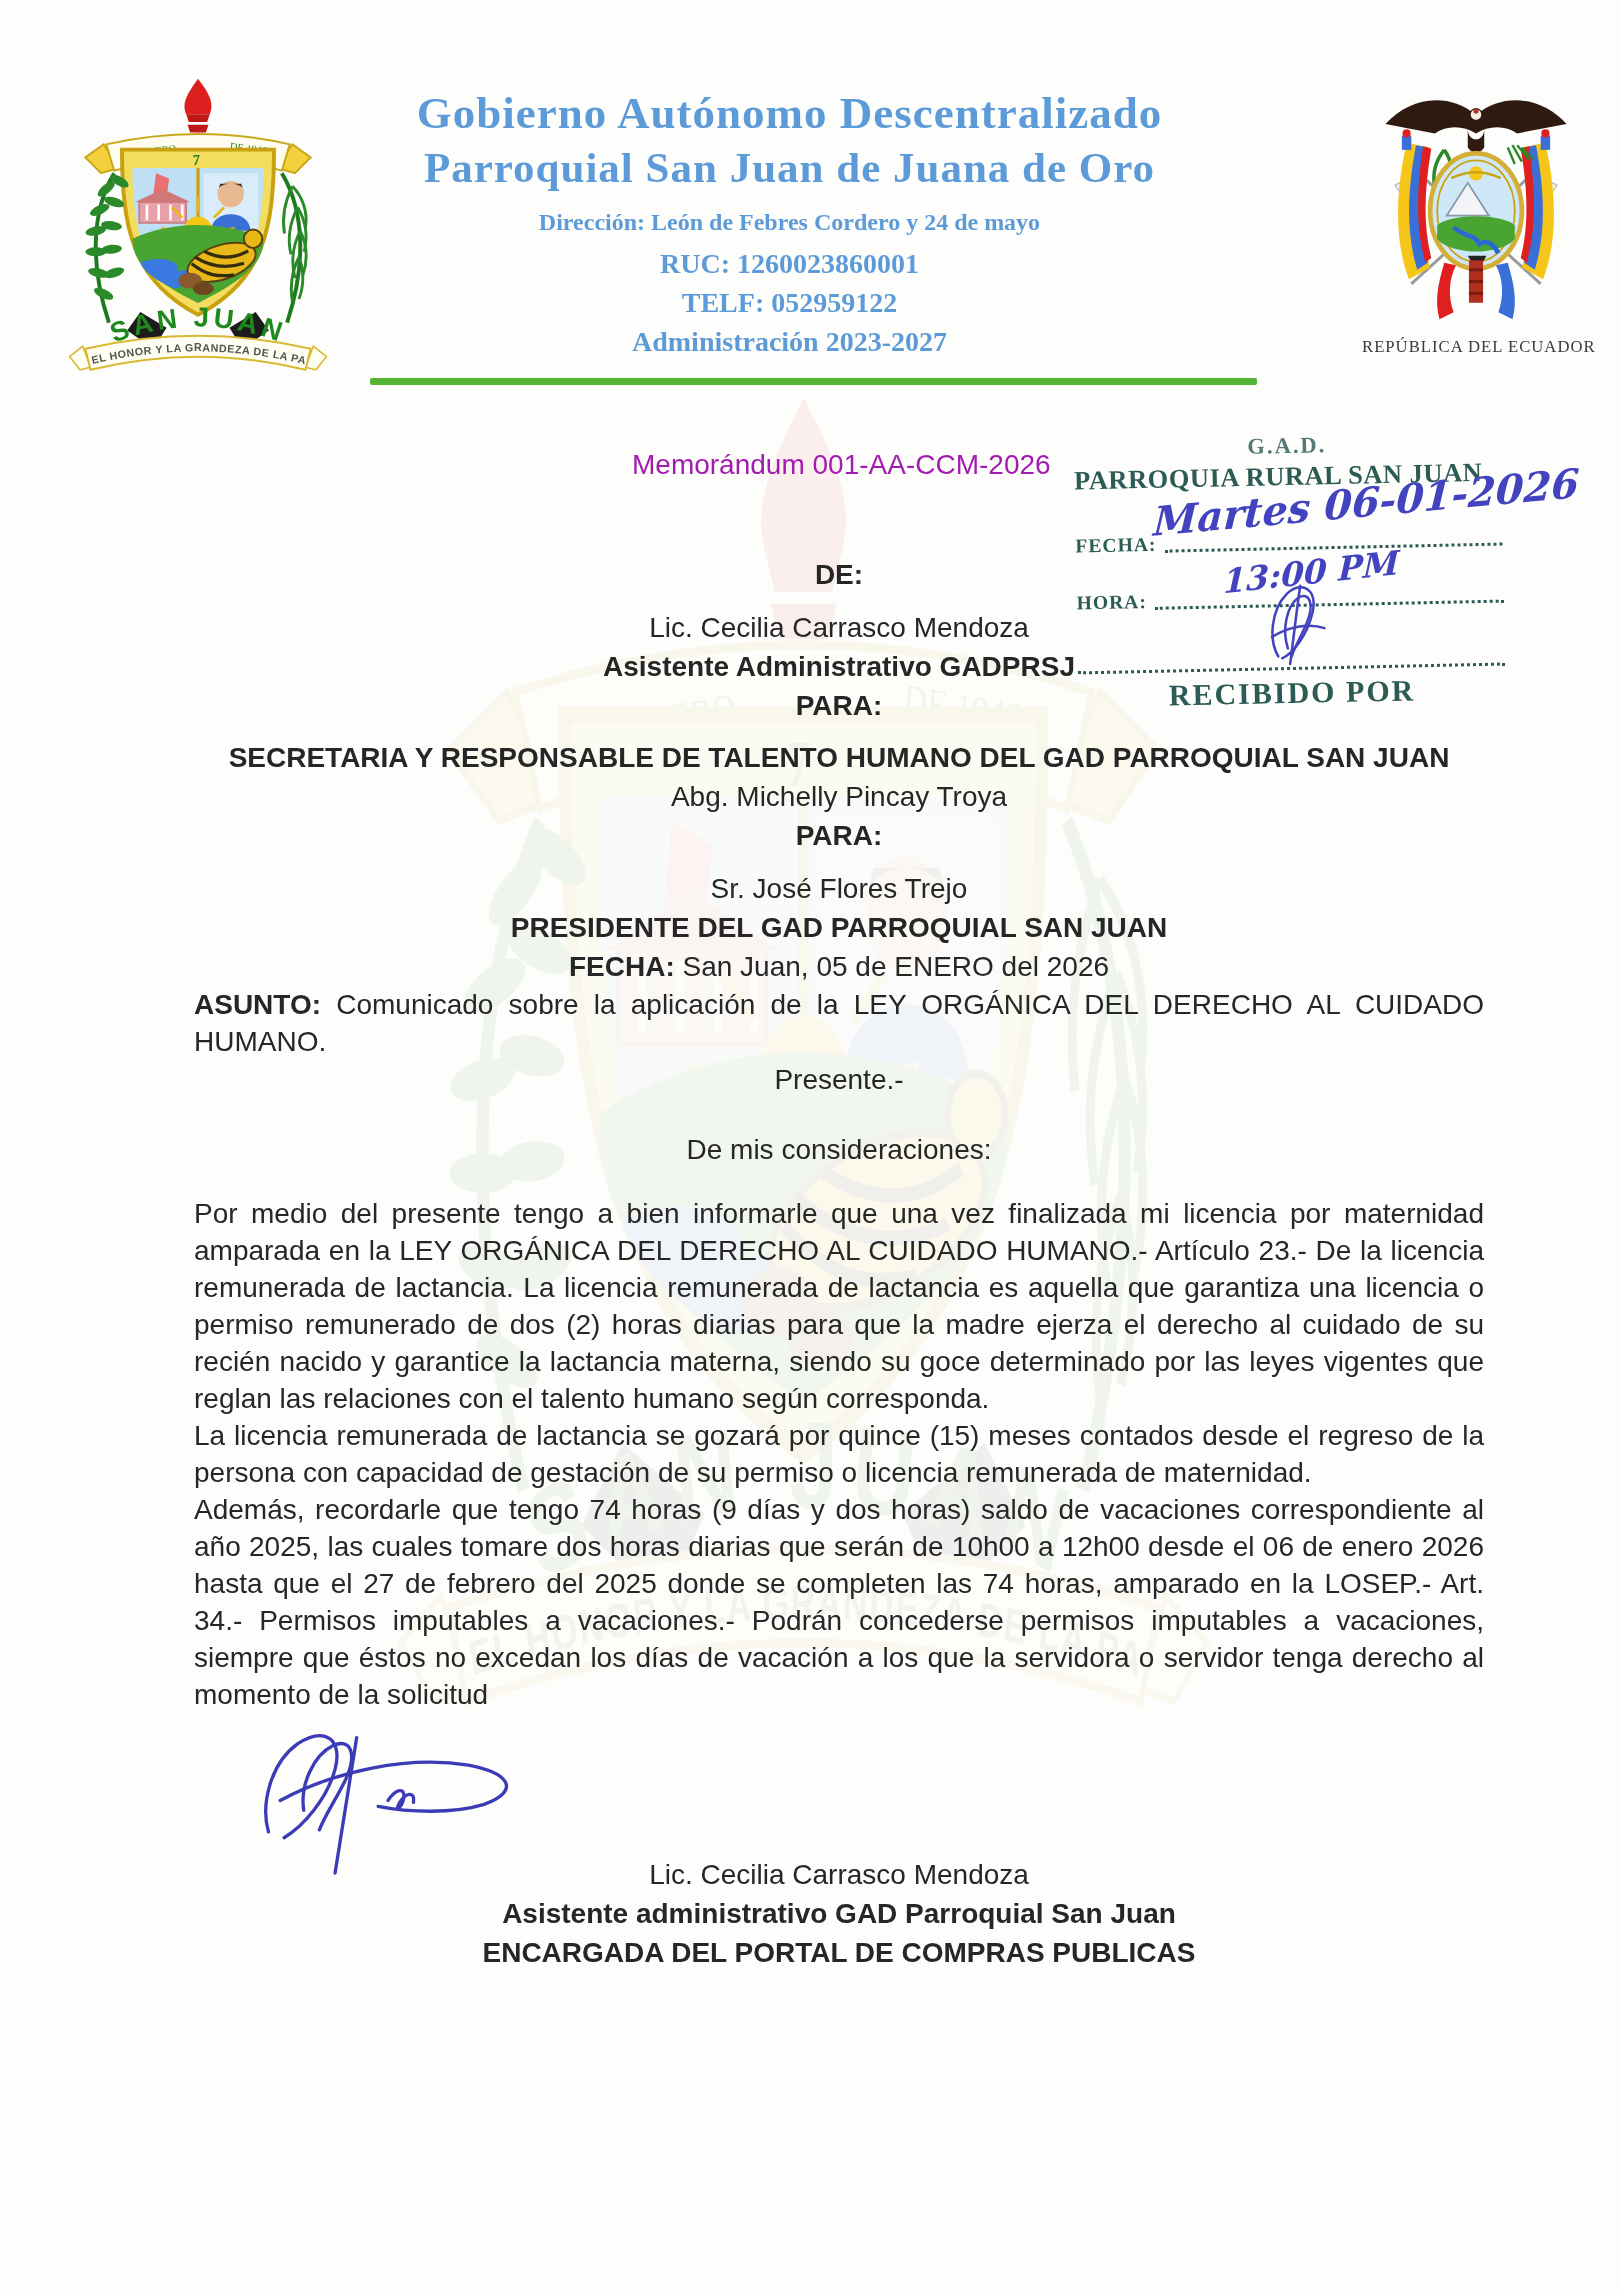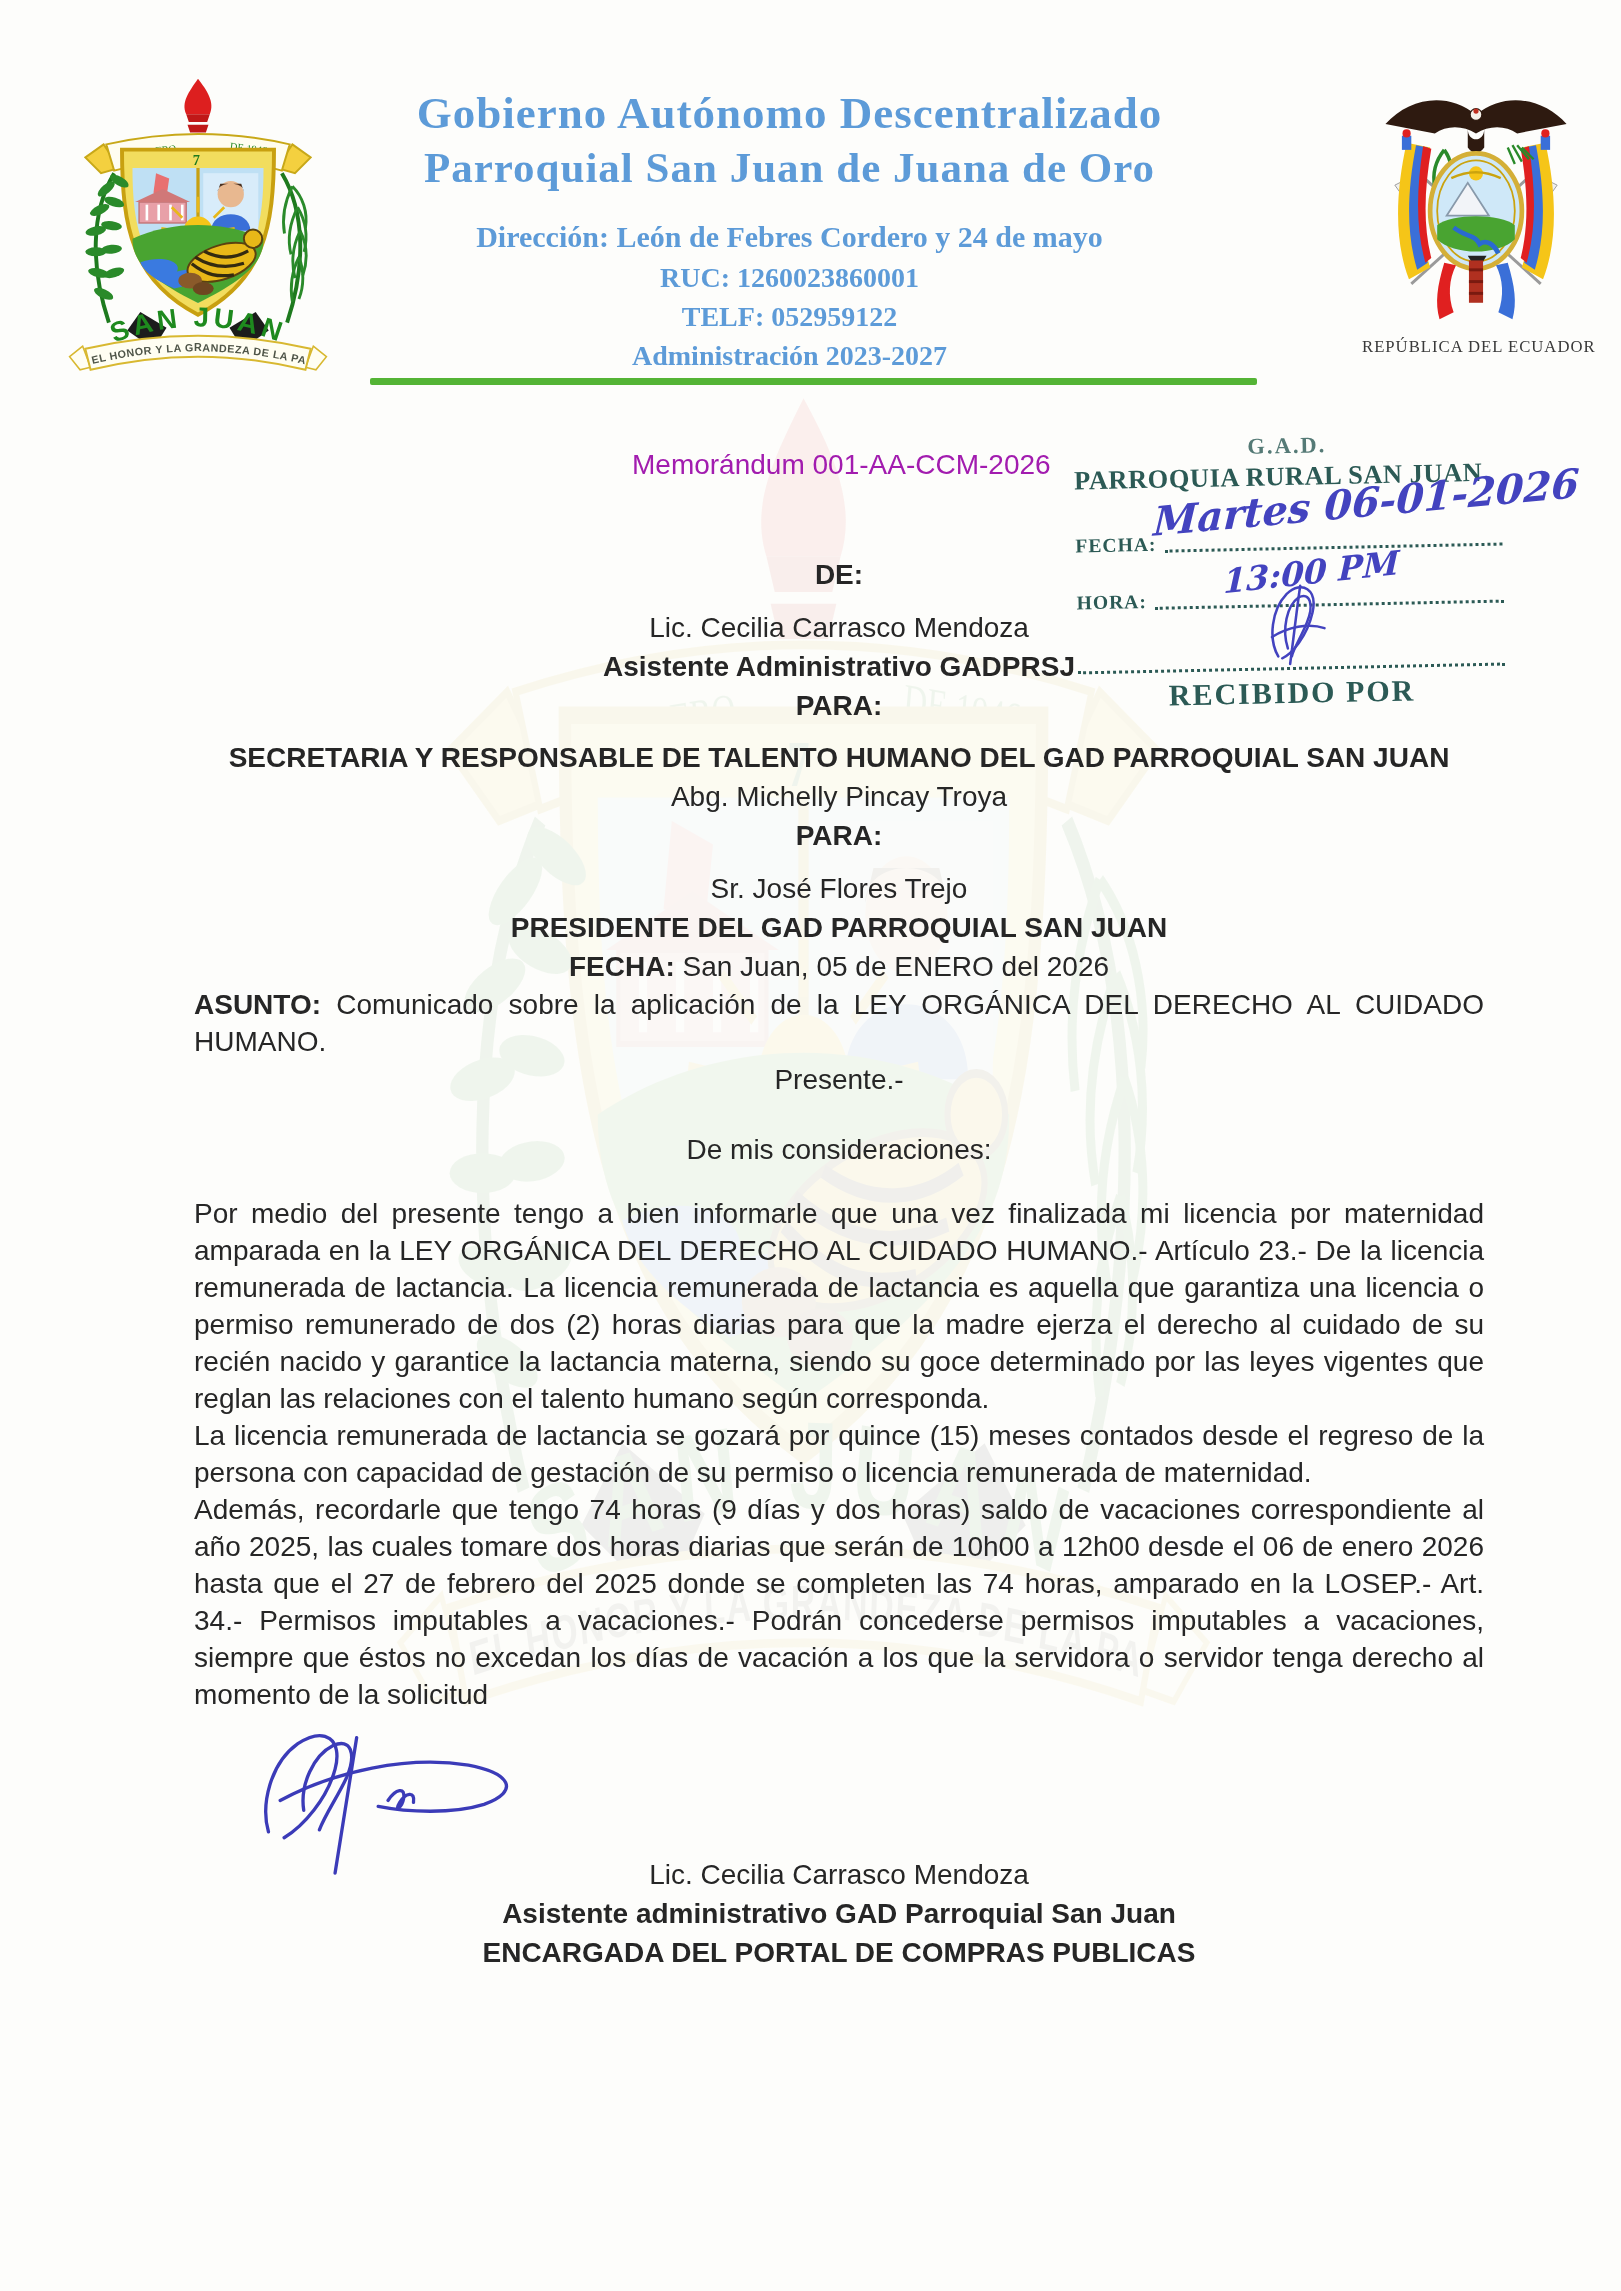--- a/index.html
+++ b/index.html
@@ -8,21 +8,21 @@
     background:#fdfdfb; overflow:hidden;
     font-family:"Liberation Sans", sans-serif; color:#262626;
   }
   
   .hdr-title{
     position:absolute; left:265px; top:86px; width:1049px; text-align:center;
     font-family:"Liberation Serif", serif; font-weight:bold; color:#5d9bd8;
   }
   .hdr-l1{font-size:45px; line-height:55px; letter-spacing:1px;}
   .hdr-l2{font-size:43px; line-height:53px; letter-spacing:1px;}
-  .hdr-l3{font-size:30px; line-height:43px; margin-top:21px;}
+  .hdr-l3{font-size:24px; line-height:43px; margin-top:7px;}
   .hdr-l4,.hdr-l5,.hdr-l6{font-size:28px; line-height:39px;}
   .green-rule{
     position:absolute; left:370px; top:378px; width:887px; height:6.9px;
     background:#54b435; border-radius:2px;
   }
   .logo-left{position:absolute; left:61px; top:71px; width:274px; height:304px;}
   .logo-right{position:absolute; left:1362px; top:84px; width:227px; text-align:center;}
   .logo-right svg{width:206px; height:247px; margin:0 10.8px;}
   .ecu-caption{
     font-family:"Liberation Serif", serif; font-size:16.7px; color:#3a3a3a;

